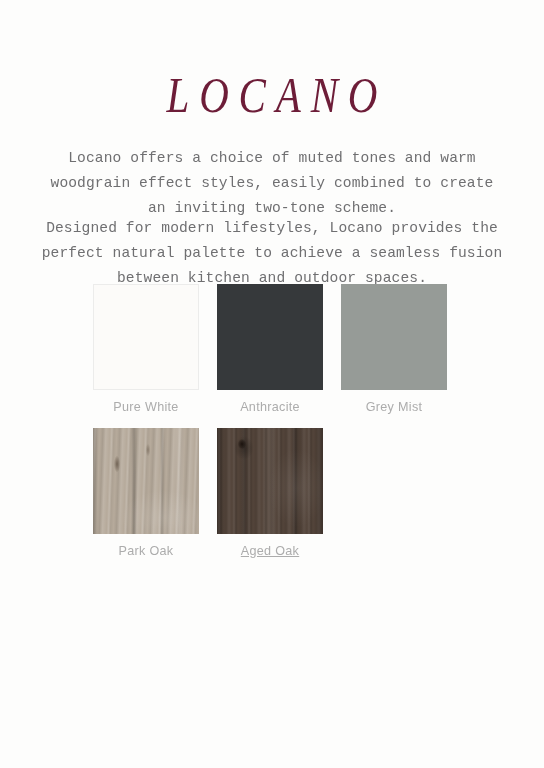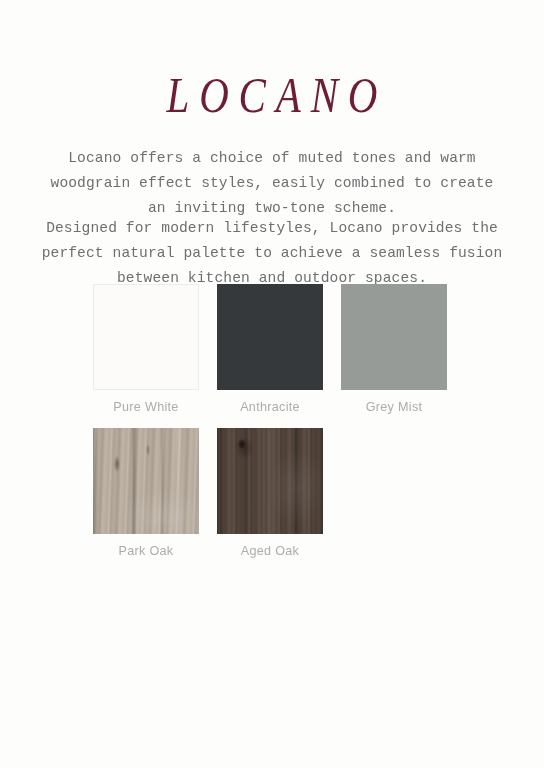--- a/index.html
+++ b/index.html
@@ -244,17 +244,17 @@
           <div class="grain g3"></div>
         </div>
         <span class="swatch-label" style="color: rgb(172, 172, 172);">Park Oak</span>
       </div>
       <div class="swatch-cell">
         <div class="swatch-chip wood-aged-oak" style="background-color: rgb(83, 68, 58);">
           <div class="grain g1"></div>
           <div class="grain g2"></div>
           <div class="grain g3"></div>
         </div>
-        <span class="swatch-label" style="color: rgb(172, 172, 172);">Aged Oak</span>
+        <span class="swatch-label" style="color: rgb(172, 172, 172); text-decoration: underline;">Aged Oak</span>
       </div>
     </div>
 
 </div>
 
 </body></html>

